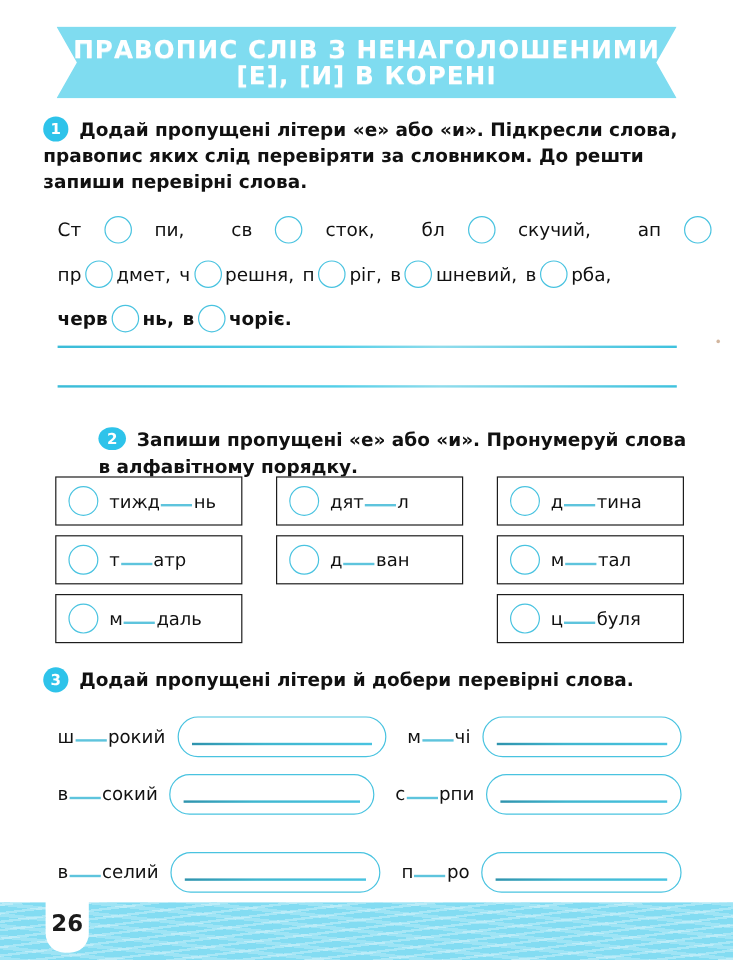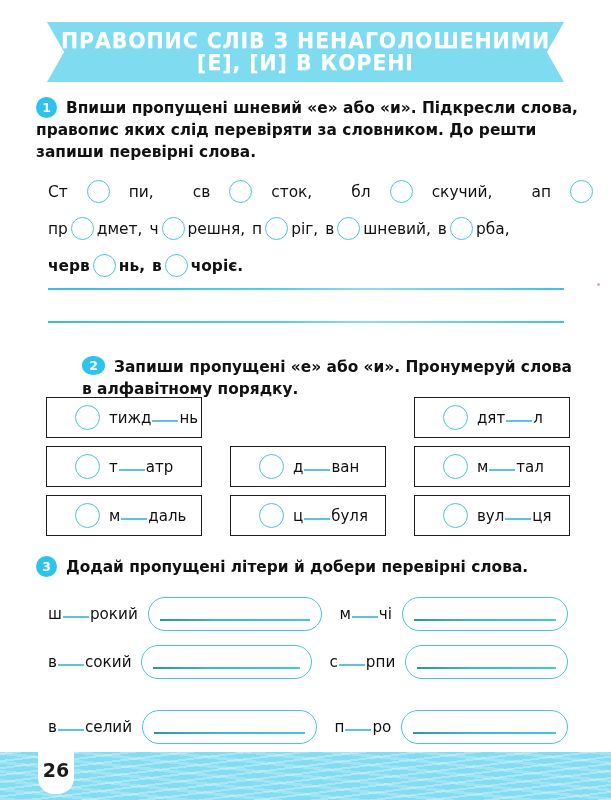--- a/index.html
+++ b/index.html
@@ -119,21 +119,21 @@
     justify-content: space-between;
     margin-bottom: 8px;
   }
   .wbox {
     width: 156px;
     height: 41px;
     border: 1.7px solid #1d1d1d;
     box-sizing: border-box;
     display: flex;
     align-items: center;
-    padding-left: 28px;
+    padding-left: 10px;
     background: #ffffff;
   }
   .wbox .circ {
     width: 23px;
     height: 23px;
     border: 1.8px solid #49c3e0;
     border-radius: 50%;
     flex: 0 0 auto;
     margin-right: 9px;
   }
@@ -227,21 +227,21 @@
 
 <div class="ribbon-wrap">
   <div class="ribbon">
     <div class="ribbon-line">ПРАВОПИС СЛІВ З НЕНАГОЛОШЕНИМИ</div>
     <div class="ribbon-line l2">[Е], [И] В КОРЕНІ</div>
   </div>
 </div>
 
 <div class="task" style="top:97px;">
   <div class="task-head">
-    <span class="badge round">1</span><span class="task-text">Впиши пропущені шневий «е» або «и». Підкресли слова,</span>
+    <span class="badge round">1</span><span class="task-text">Додай пропущені літери «е» або «и». Підкресли слова,</span>
   </div>
   <div class="task-text">правопис яких слід перевіряти за словником. До решти</div>
   <div class="task-text">запиши перевірні слова.</div>
 </div>
 
 <div class="wordline" style="top:180px;gap:16px;">
   <span>Ст</span>
   <span class="gap-circle"></span>
   <span>пи,</span>
   <span style="width:7px"></span>
@@ -309,20 +309,24 @@
 
   <div class="boxrow">
     <div class="wbox">
       <span class="circ"></span>
       <span class="wtxt"><span>тижд</span><span class="blank"></span><span>нь</span></span>
     </div>
     <div class="wbox">
       <span class="circ"></span>
       <span class="wtxt"><span>дят</span><span class="blank"></span><span>л</span></span>
     </div>
+    <div class="wbox">
+      <span class="circ"></span>
+      <span class="wtxt"><span>д</span><span class="blank"></span><span>тина</span></span>
+    </div>
   </div>
 
   <div class="boxrow">
     <div class="wbox">
       <span class="circ"></span>
       <span class="wtxt"><span>т</span><span class="blank"></span><span>атр</span></span>
     </div>
     <div class="wbox">
       <span class="circ"></span>
       <span class="wtxt"><span>д</span><span class="blank"></span><span>ван</span></span>
@@ -334,24 +338,20 @@
   </div>
 
   <div class="boxrow">
     <div class="wbox">
       <span class="circ"></span>
       <span class="wtxt"><span>м</span><span class="blank"></span><span>даль</span></span>
     </div>
     <div class="wbox">
       <span class="circ"></span>
       <span class="wtxt"><span>ц</span><span class="blank"></span><span>буля</span></span>
-    </div>
-    <div class="wbox">
-      <span class="circ"></span>
-      <span class="wtxt"><span>вул</span><span class="blank"></span><span>ця</span></span>
     </div>
   </div>
 
 </div>
 
 <div class="task" style="top:556px;">
   <div class="task-head">
     <span class="badge round">3</span><span class="task-text">Додай пропущені літери й добери перевірні слова.</span>
   </div>
 </div>

